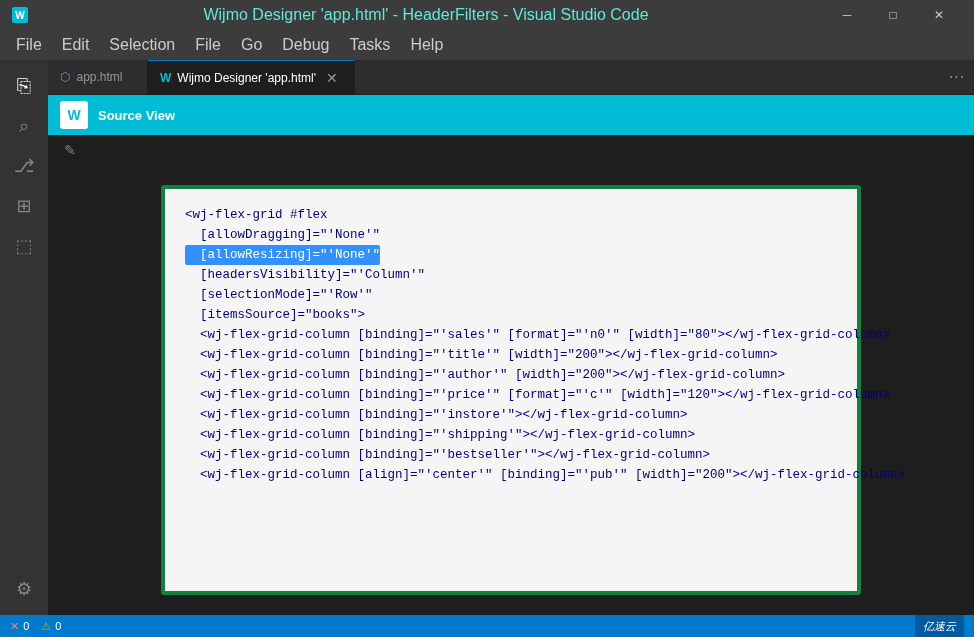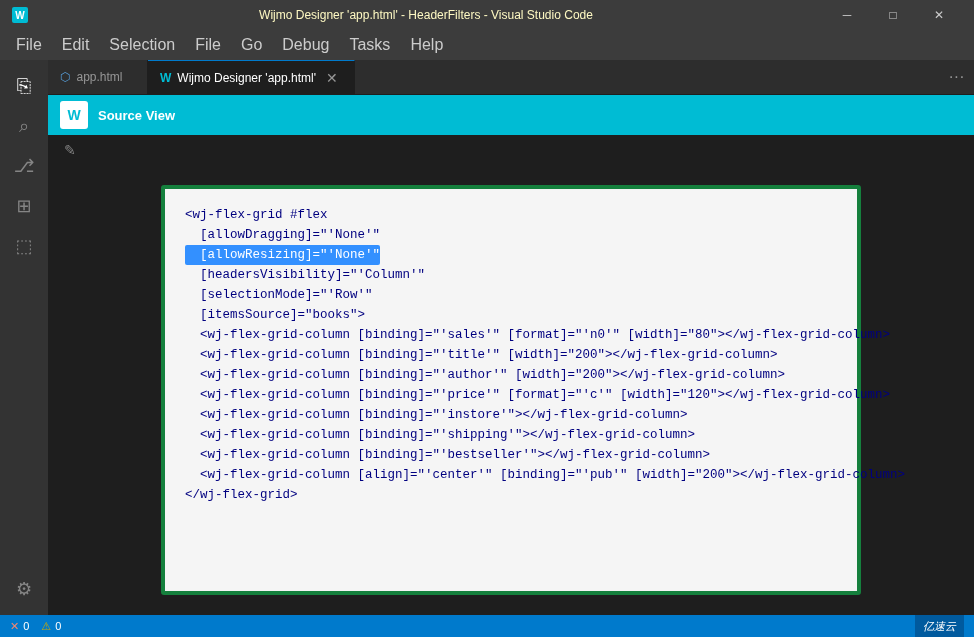--- a/index.html
+++ b/index.html
@@ -15,22 +15,22 @@
       gap: 8px;
     }
     #title-bar-icon {
       width: 16px; height: 16px;
       background: #00bcd4;
       border-radius: 2px;
       display: flex; align-items: center; justify-content: center;
       font-size: 10px; color: #fff; font-weight: bold;
     }
     #title-bar-text {
-      font-size: 12px;
-      color: #fef9c3;
+      font-size: 16px;
+      color: #5eead4;
       flex: 1;
       text-align: center;
     }
     #title-bar-controls {
       display: flex; gap: 0;
     }
     .title-btn {
       width: 46px; height: 30px;
       display: flex; align-items: center; justify-content: center;
       font-size: 12px; color: #cccccc;
@@ -310,21 +310,20 @@
           <span class="code-line">  [selectionMode]="'Row'"</span>
           <span class="code-line">  [itemsSource]="books"&gt;</span>
           <span class="code-line">  &lt;wj-flex-grid-column [binding]="'sales'" [format]="'n0'" [width]="80"&gt;&lt;/wj-flex-grid-column&gt;</span>
           <span class="code-line">  &lt;wj-flex-grid-column [binding]="'title'" [width]="200"&gt;&lt;/wj-flex-grid-column&gt;</span>
           <span class="code-line">  &lt;wj-flex-grid-column [binding]="'author'" [width]="200"&gt;&lt;/wj-flex-grid-column&gt;</span>
           <span class="code-line">  &lt;wj-flex-grid-column [binding]="'price'" [format]="'c'" [width]="120"&gt;&lt;/wj-flex-grid-column&gt;</span>
           <span class="code-line">  &lt;wj-flex-grid-column [binding]="'instore'"&gt;&lt;/wj-flex-grid-column&gt;</span>
           <span class="code-line">  &lt;wj-flex-grid-column [binding]="'shipping'"&gt;&lt;/wj-flex-grid-column&gt;</span>
           <span class="code-line">  &lt;wj-flex-grid-column [binding]="'bestseller'"&gt;&lt;/wj-flex-grid-column&gt;</span>
           <span class="code-line">  &lt;wj-flex-grid-column [align]="'center'" [binding]="'pub'" [width]="200"&gt;&lt;/wj-flex-grid-column&gt;</span>
-          <span class="code-line">&lt;/wj-flex-grid&gt;</span>
         </div>
     </div>
 
   </div>
 </div>
 
 <div id="status-bar">
   <div class="status-item">
     <span style="color:#f48771;">✕</span>
     <span>0</span>

